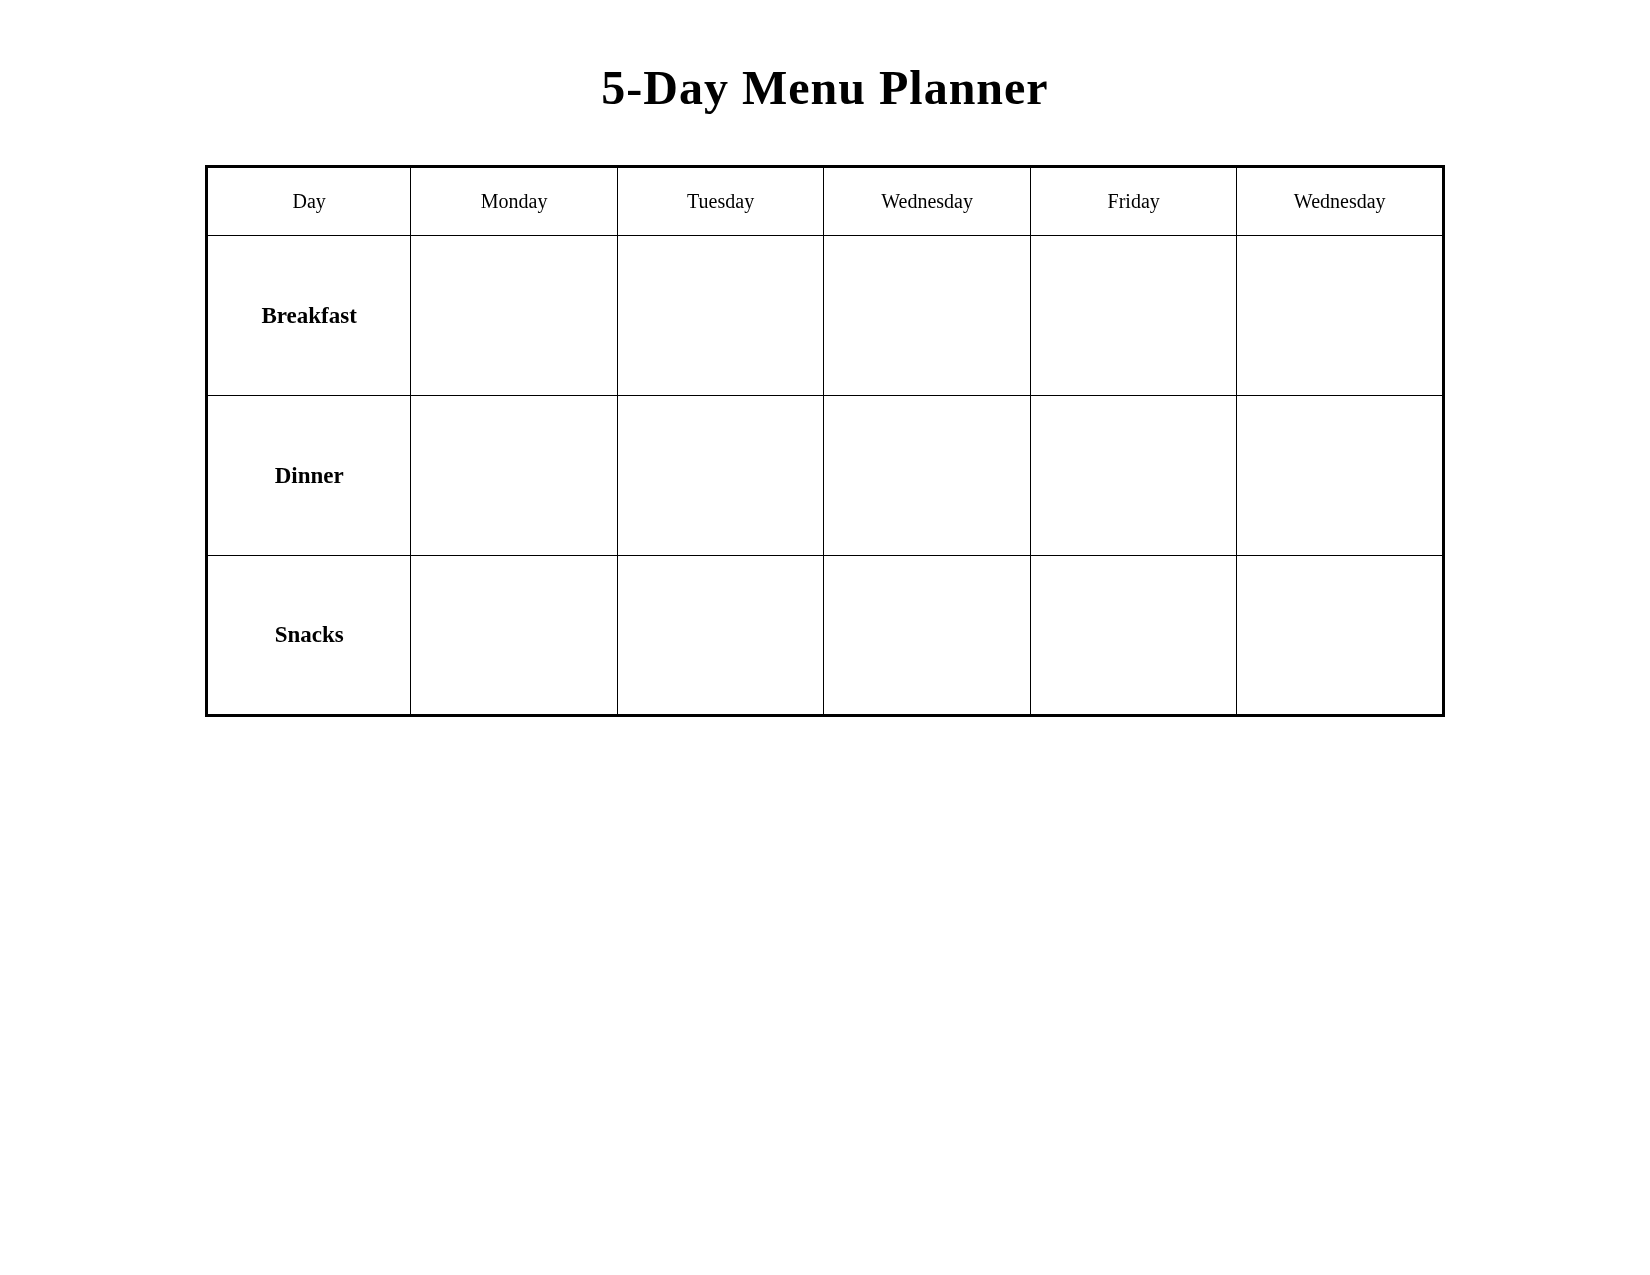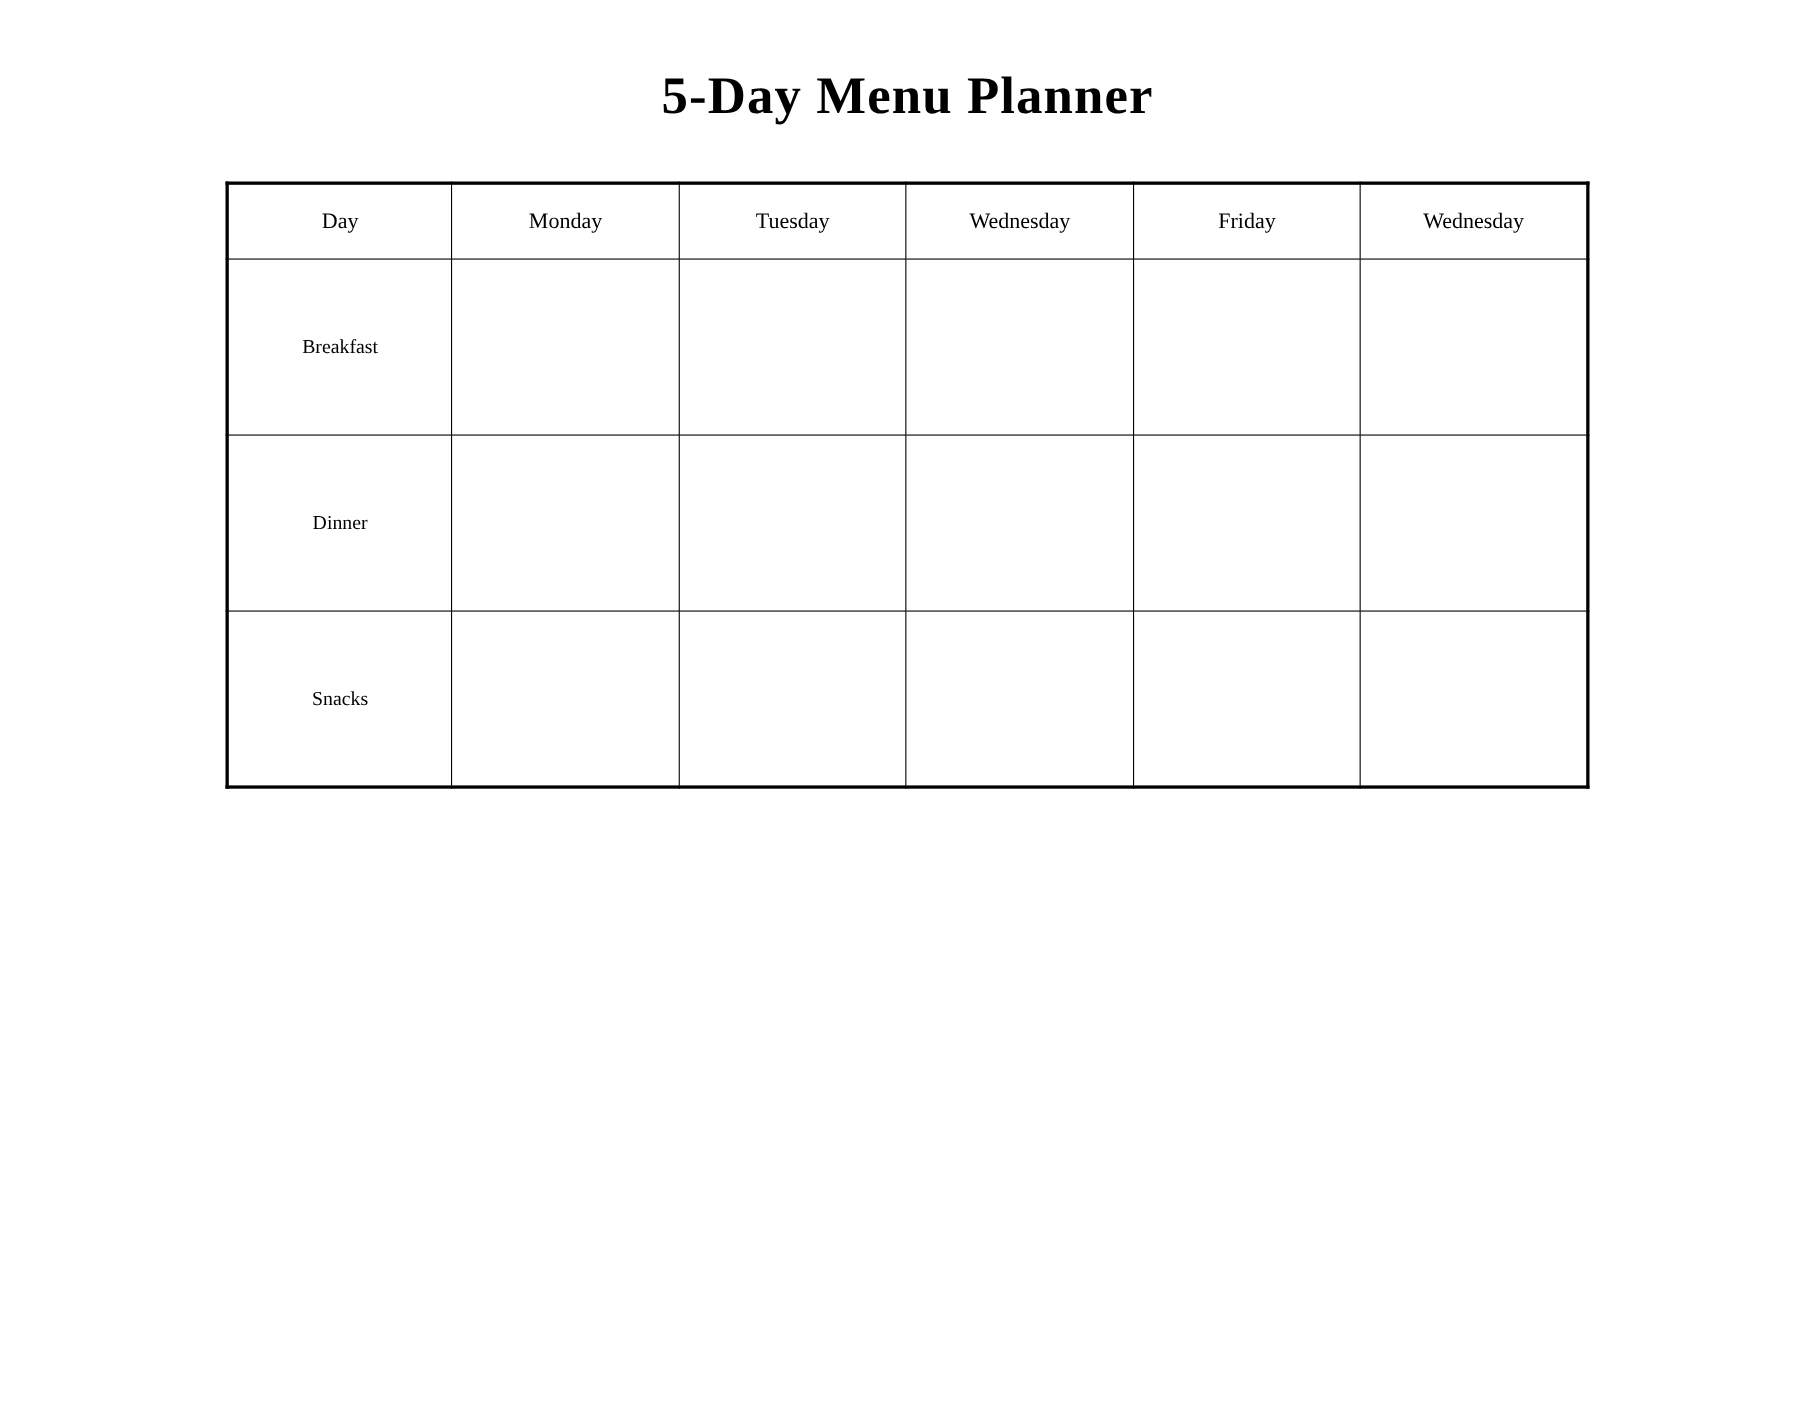--- a/index.html
+++ b/index.html
@@ -32,21 +32,22 @@
       border: 3px solid #000;
       width: 1240px;
     }
 
     .planner-table th,
     .planner-table td {
       border: 1.5px solid #000;
       text-align: center;
       vertical-align: middle;
       font-family: Georgia, 'Times New Roman', serif;
-      font-size: 18px;
+      font-size: 23px;
+      font-weight: bold;
     }
 
     .planner-table thead tr th {
       padding: 22px 10px;
       font-weight: normal;
       font-size: 20px;
     }
 
     .planner-table tbody tr td {
       height: 160px;

